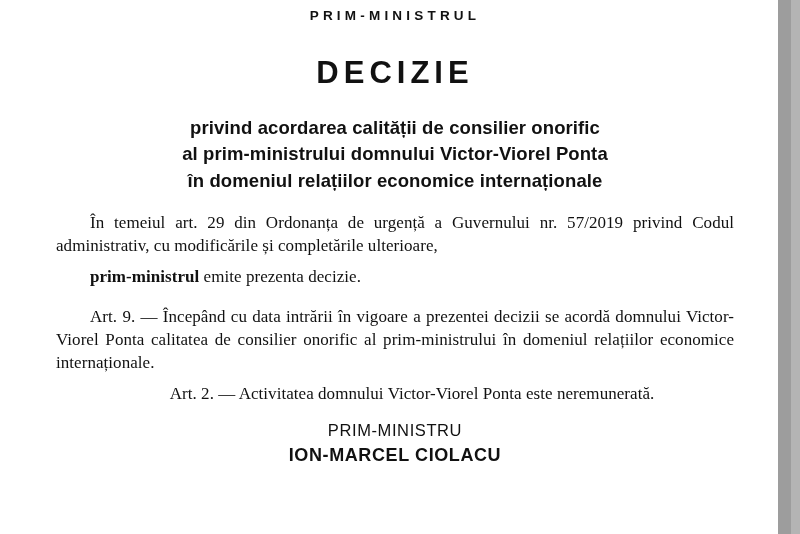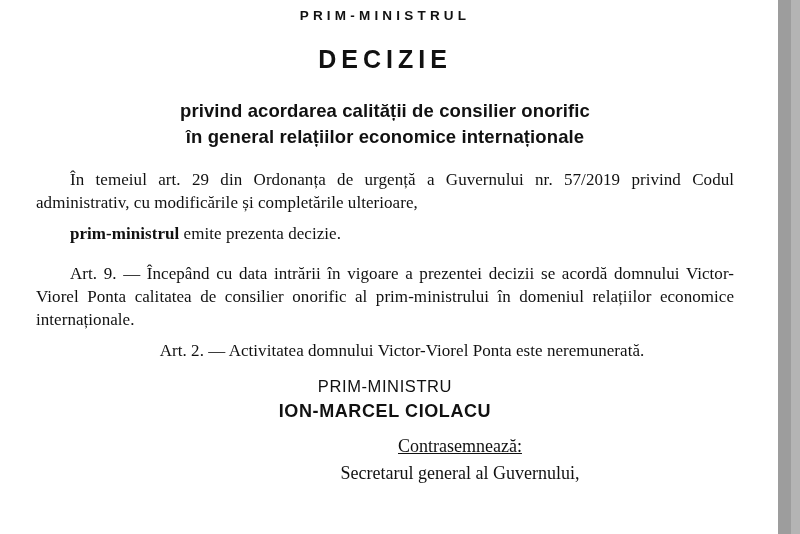--- a/index.html
+++ b/index.html
@@ -37,39 +37,39 @@
     width: 9px;
     height: 534px;
     background: #b4b4b4;
   }
   .doc {
     position: absolute;
     left: 0;
     top: 0;
     width: 778px;
     height: 534px;
-    padding: 0 44px 0 36px;
+    padding: 0 44px 0 56px;
     box-sizing: border-box;
     border-radius: 16px;
   }
   .kicker {
     text-align: center;
     font-family: "Liberation Sans", sans-serif;
     font-weight: 700;
     font-size: 13.5px;
     letter-spacing: 4.2px;
     margin-top: 8px;
   }
   .doc-title {
     text-align: center;
     font-family: "Liberation Sans", sans-serif;
     font-weight: 700;
-    font-size: 25px;
+    font-size: 31px;
     letter-spacing: 5px;
-    margin-top: 22px;
+    margin-top: 32px;
   }
   .subtitle {
     text-align: center;
     font-family: "Liberation Sans", sans-serif;
     font-weight: 700;
     font-size: 18.5px;
     line-height: 1.42;
     margin-top: 24px;
     letter-spacing: 0.1px;
   }
@@ -127,41 +127,37 @@
 <div class="page">
 
   <div class="doc">
 
     <div class="kicker">PRIM-MINISTRUL</div>
 
     <div class="doc-title">DECIZIE</div>
 
     <div class="subtitle">
       <div>privind acordarea calității de consilier onorific</div>
-      <div>în general relațiilor economice internaționale</div>
+      <div>al prim-ministrului domnului Victor-Viorel Ponta</div>
+      <div>în domeniul relațiilor economice internaționale</div>
     </div>
 
     <div class="para">În temeiul art. 29 din Ordonanța de urgență a Guvernului nr. 57/2019 privind Codul administrativ, cu modificările și completările ulterioare,</div>
 
     <div class="para tight"><b>prim-ministrul</b><span> emite prezenta decizie.</span></div>
 
     <div class="para">Art. 9. — Începând cu data intrării în vigoare a prezentei decizii se acordă domnului Victor-Viorel Ponta calitatea de consilier onorific al prim-ministrului în domeniul relațiilor economice internaționale.</div>
 
     <div class="para tight nojust">Art. 2. — Activitatea domnului Victor-Viorel Ponta este neremunerată.</div>
 
     <div class="sig-block">
       <div class="sig-role">PRIM-MINISTRU</div>
       <div class="sig-name">ION-MARCEL CIOLACU</div>
     </div>
 
-    <div class="counter-block">
-      <div class="counter-label">Contrasemnează:</div>
-      <div class="counter-role">Secretarul general al Guvernului,</div>
-
-    </div>
 
   </div>
 
   <div class="edge-strip">
     <div class="edge-strip-inner"></div>
   </div>
 
 </div>
 
 </body></html>

